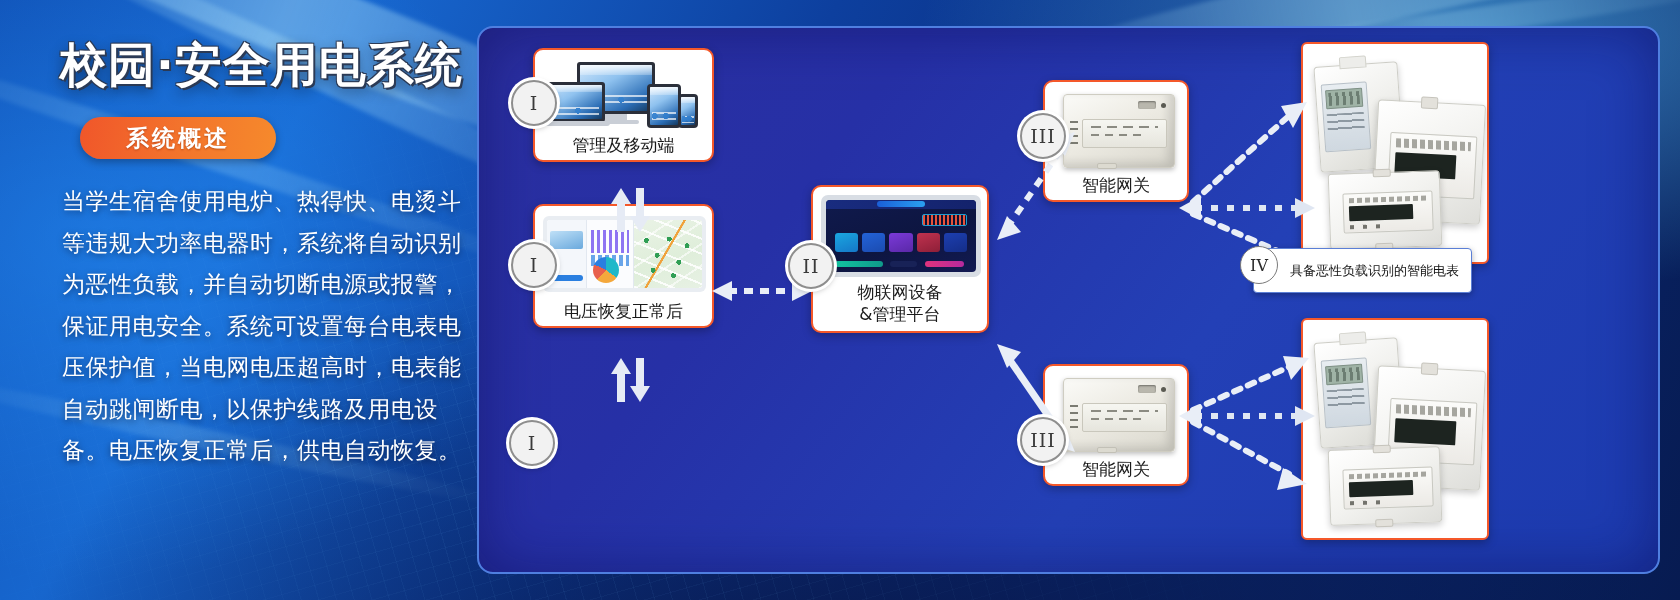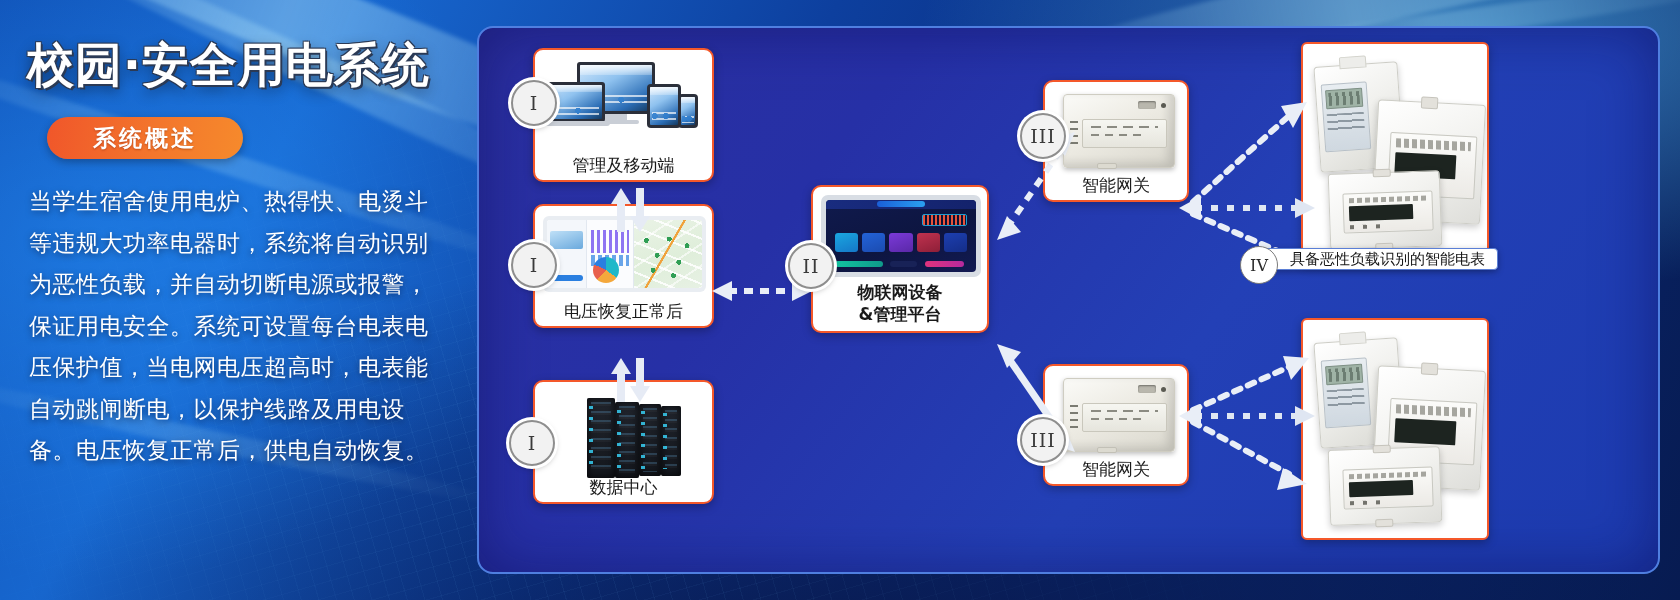--- a/index.html
+++ b/index.html
@@ -34,21 +34,21 @@
   #bg-streaks i {
     position: absolute; display: block;
     background: linear-gradient(90deg, rgba(160,230,255,0) 0%, rgba(190,240,255,.75) 45%, rgba(160,230,255,0) 100%);
     filter: blur(2px);
     border-radius: 50%;
   }
 
   
   #left {
     position: absolute; left: 0; top: 0; width: 470px; height: 580px;
-    padding: 18px 20px 10px 19px;
+    padding: 18px 20px 10px 52px;
   }
   #page-title {
     font-family: "DejaVu Sans", sans-serif;
     font-size: 47px; font-weight: 700; letter-spacing: 1px;
     color: #ffffff; white-space: nowrap;
     text-shadow:
       2px 2px 0 #2b3a55, -1px -1px 0 #2b3a55, 1px -1px 0 #2b3a55, -1px 1px 0 #2b3a55,
       0 5px 14px rgba(0,0,0,.45);
     margin: 16px 0 0 8px;
   }
@@ -262,24 +262,24 @@
 
   
   .arrow-v { position:absolute; z-index:4; }
   .arrow-v svg { display:block; }
   .conn { position:absolute; z-index:3; }
   .conn svg { display:block; overflow:visible; }
 
   
   #iv-callout {
     position:absolute; left:1253px; top:248px;
-    height:22px; padding:0 12px 0 36px;
+    height:45px; padding:0 12px 0 36px;
     display:flex; align-items:center;
     background:#ffffff; border:1.5px solid #5b7fd6; border-radius:4px;
-    font-family:Liberation Mono, monospace; font-size:15px; color:#161616;
+    font-family:Liberation Mono, monospace; font-size:13px; color:#161616;
     box-shadow:0 2px 6px rgba(0,0,0,.3); z-index:9; white-space:nowrap;
   }
   #iv-badge {
     position:absolute; left:1240px; top:246px;
     width:38px; height:38px; border-radius:50%;
     background:#fff; border:1.5px solid #7a7a7a;
     display:flex; align-items:center; justify-content:center;
     font-family:"DejaVu Serif", serif; font-size:16px; color:#2b2b2b;
     z-index:10;
   }
@@ -366,21 +366,21 @@
     </svg>
   </div>
 
   <div class="arrow-v" style="left:130px; top:330px;">
     <svg width="42" height="44" viewBox="0 0 42 44">
       <polygon points="12,0 2,16 8,16 8,44 16,44 16,16 22,16" fill="#e6ebf5"></polygon>
       <polygon points="31,44 41,28 35,28 35,0 27,0 27,28 21,28" fill="#e6ebf5"></polygon>
     </svg>
   </div>
 
-  <div class="node" style="left:54px; top:20px; width:181px; height:134px;">
+  <div class="node" style="left:54px; top:20px; width:181px; height:114px;">
     <div class="node-media">
       <div class="art">
 
         <div class="mon" style="left:42px; top:6px; width:78px; height:52px;">
             <div class="scr"></div>
           </div>
         <div class="mon-stand" style="left:70px; top:58px; width:22px; height:7px;"></div>
         <div class="mon-stand" style="left:58px; top:64px; width:46px; height:4px; border-radius:2px;"></div>
 
         <div class="mon" style="left:8px; top:26px; width:62px; height:40px;">
@@ -412,31 +412,20 @@
               <div class="donut"></div>
           </div>
           <div class="col3"></div>
         </div>
       </div>
     </div>
     <div class="node-label">电压恢复正常后</div>
   </div>
   <div class="badge" style="left:32px; top:214px;">I</div>
 
-  <div class="node" style="left:54px; top:352px; width:181px; height:124px;">
-    <div class="node-media">
-      <div class="art">
-        <div class="rack" style="left:52px; top:10px; width:28px; height:80px;"></div>
-        <div class="rack" style="left:80px; top:14px; width:24px; height:76px;"></div>
-        <div class="rack" style="left:104px; top:16px; width:22px; height:72px;"></div>
-        <div class="rack" style="left:126px; top:18px; width:20px; height:70px;"></div>
-      </div>
-    </div>
-    <div class="node-label">数据中心</div>
-  </div>
   <div class="badge" style="left:30px; top:392px;">I</div>
 
   <div class="node" style="left:332px; top:157px; width:178px; height:148px;">
     <div class="node-media" style="bottom:52px;">
       <div class="dash" style="left:8px; top:2px; right:6px; bottom:2px;">
         <div class="inner">
           <div class="topbar">
               <span></span>
             </div>
           <div class="ticker"></div>
@@ -448,21 +437,21 @@
             <i style="background:linear-gradient(160deg,#1d3fb0,#142d88)"></i>
           </div>
           <div class="foot">
             <i style="width:36%; background:linear-gradient(90deg,#12c3a0,#0f9a8a)"></i>
             <i style="width:20%; background:#182257"></i>
             <i style="width:30%; background:linear-gradient(90deg,#e0337d,#b52a9e)"></i>
           </div>
         </div>
       </div>
     </div>
-    <div class="node-label two-line" style="bottom:6px;font-weight:bold;">
+    <div class="node-label two-line" style="bottom:6px;">
       <div>物联网设备</div>
       <div>&amp;管理平台</div>
     </div>
   </div>
   <div class="badge" style="left:309px; top:215px;">II</div>
 
   <div class="node" style="left:564px; top:52px; width:146px; height:122px;">
     <div class="node-media">
       <div class="gw" style="left:18px; top:6px; width:112px; height:74px;">
         <div class="usb"></div>

